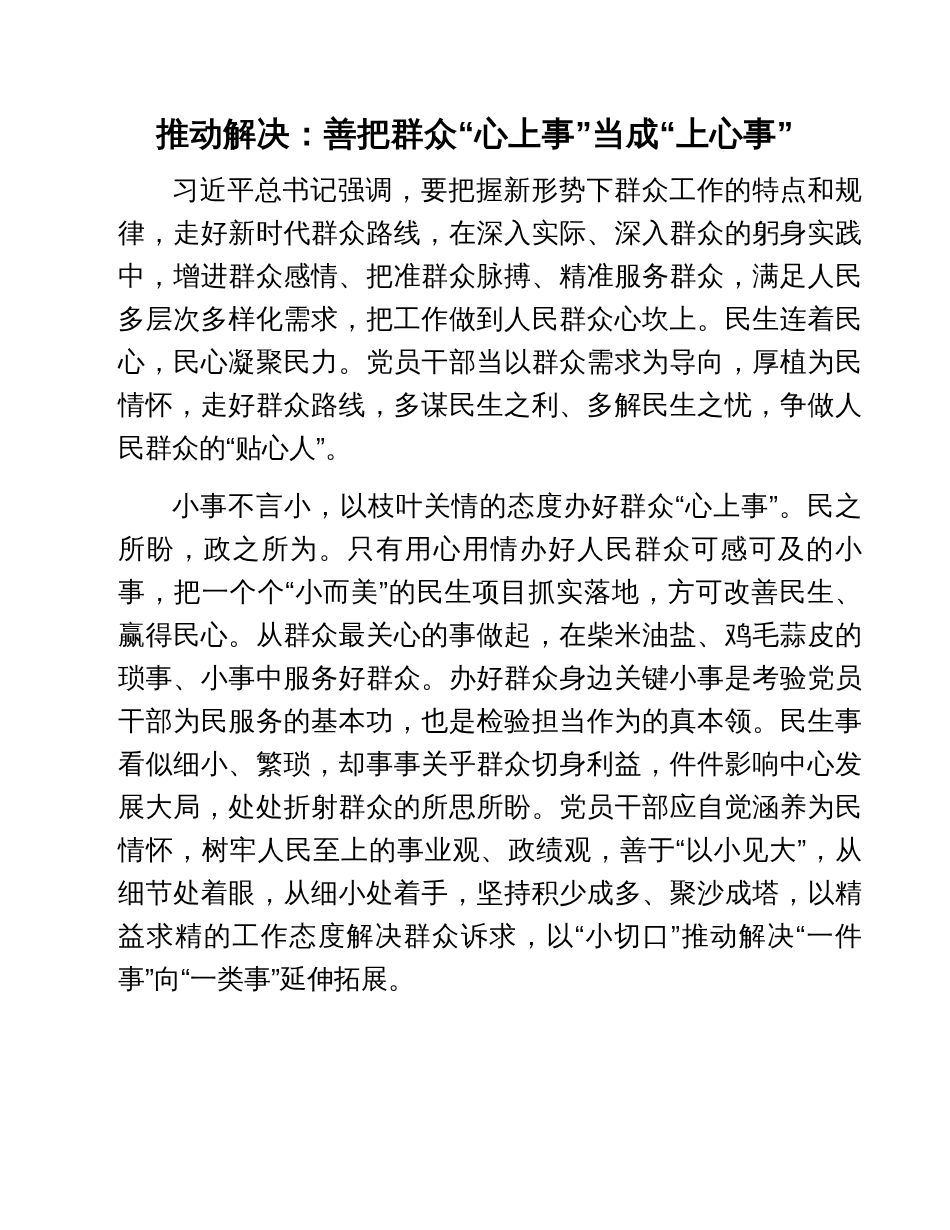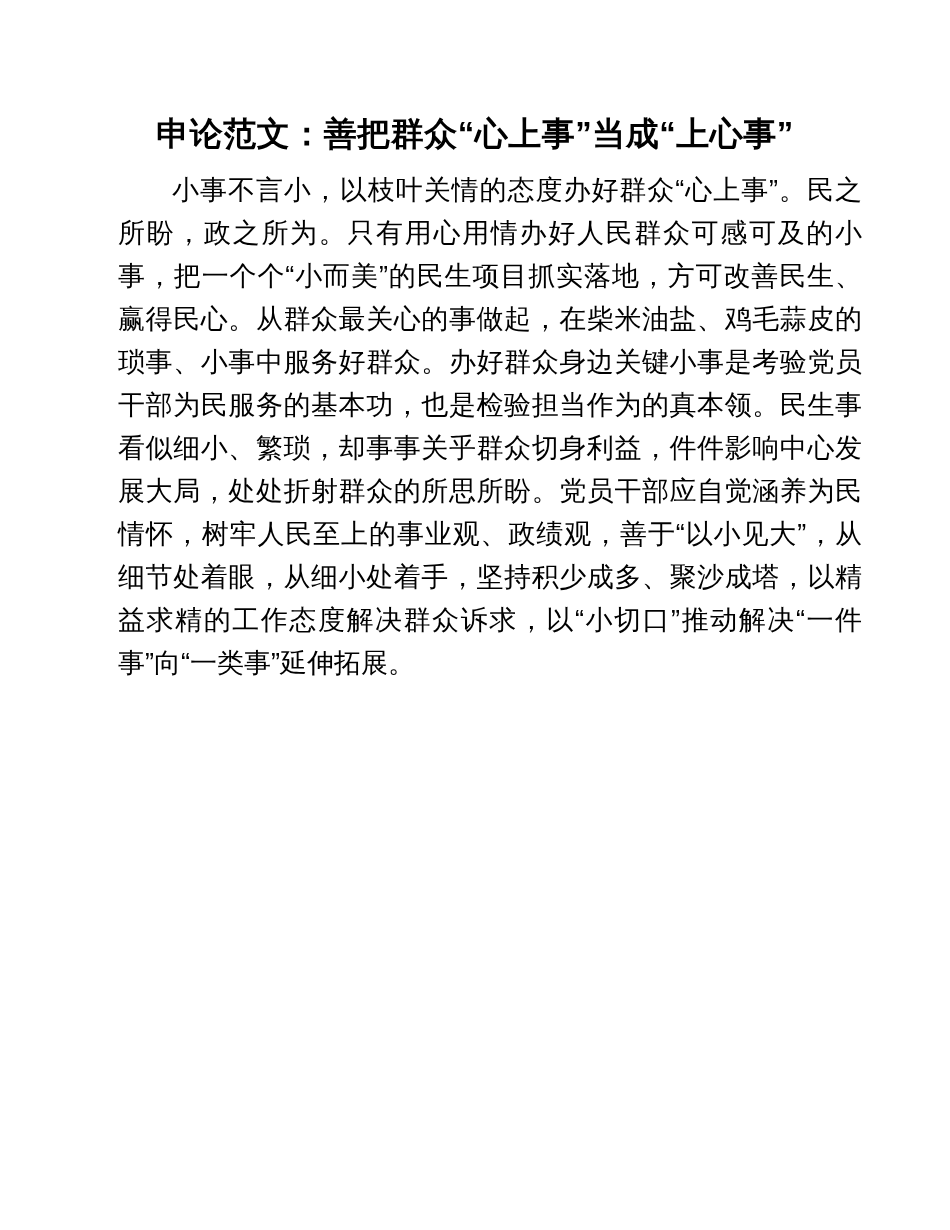--- a/index.html
+++ b/index.html
@@ -37,18 +37,19 @@
     text-indent: 2em;
     color: #000000;
     margin: 0 0 15px 0;
     word-break: break-all;
   }
 </style>
 </head>
 <body>
 
 <div class="page">
-  <h1 class="doc-title">申论范文：善把群众“心上事”当成“上心事”</h1>
+  <h1 class="doc-title">推动解决：善把群众“心上事”当成“上心事”</h1>
 
   <div class="doc-body">
+    <p>习近平总书记强调，要把握新形势下群众工作的特点和规律，走好新时代群众路线，在深入实际、深入群众的躬身实践中，增进群众感情、把准群众脉搏、精准服务群众，满足人民多层次多样化需求，把工作做到人民群众心坎上。民生连着民心，民心凝聚民力。党员干部当以群众需求为导向，厚植为民情怀，走好群众路线，多谋民生之利、多解民生之忧，争做人民群众的“贴心人”。</p>
     <p>小事不言小，以枝叶关情的态度办好群众“心上事”。民之所盼，政之所为。只有用心用情办好人民群众可感可及的小事，把一个个“小而美”的民生项目抓实落地，方可改善民生、赢得民心。从群众最关心的事做起，在柴米油盐、鸡毛蒜皮的琐事、小事中服务好群众。办好群众身边关键小事是考验党员干部为民服务的基本功，也是检验担当作为的真本领。民生事看似细小、繁琐，却事事关乎群众切身利益，件件影响中心发展大局，处处折射群众的所思所盼。党员干部应自觉涵养为民情怀，树牢人民至上的事业观、政绩观，善于“以小见大”，从细节处着眼，从细小处着手，坚持积少成多、聚沙成塔，以精益求精的工作态度解决群众诉求，以“小切口”推动解决“一件事”向“一类事”延伸拓展。</p>
   </div>
 </div>
 
 </body></html>

